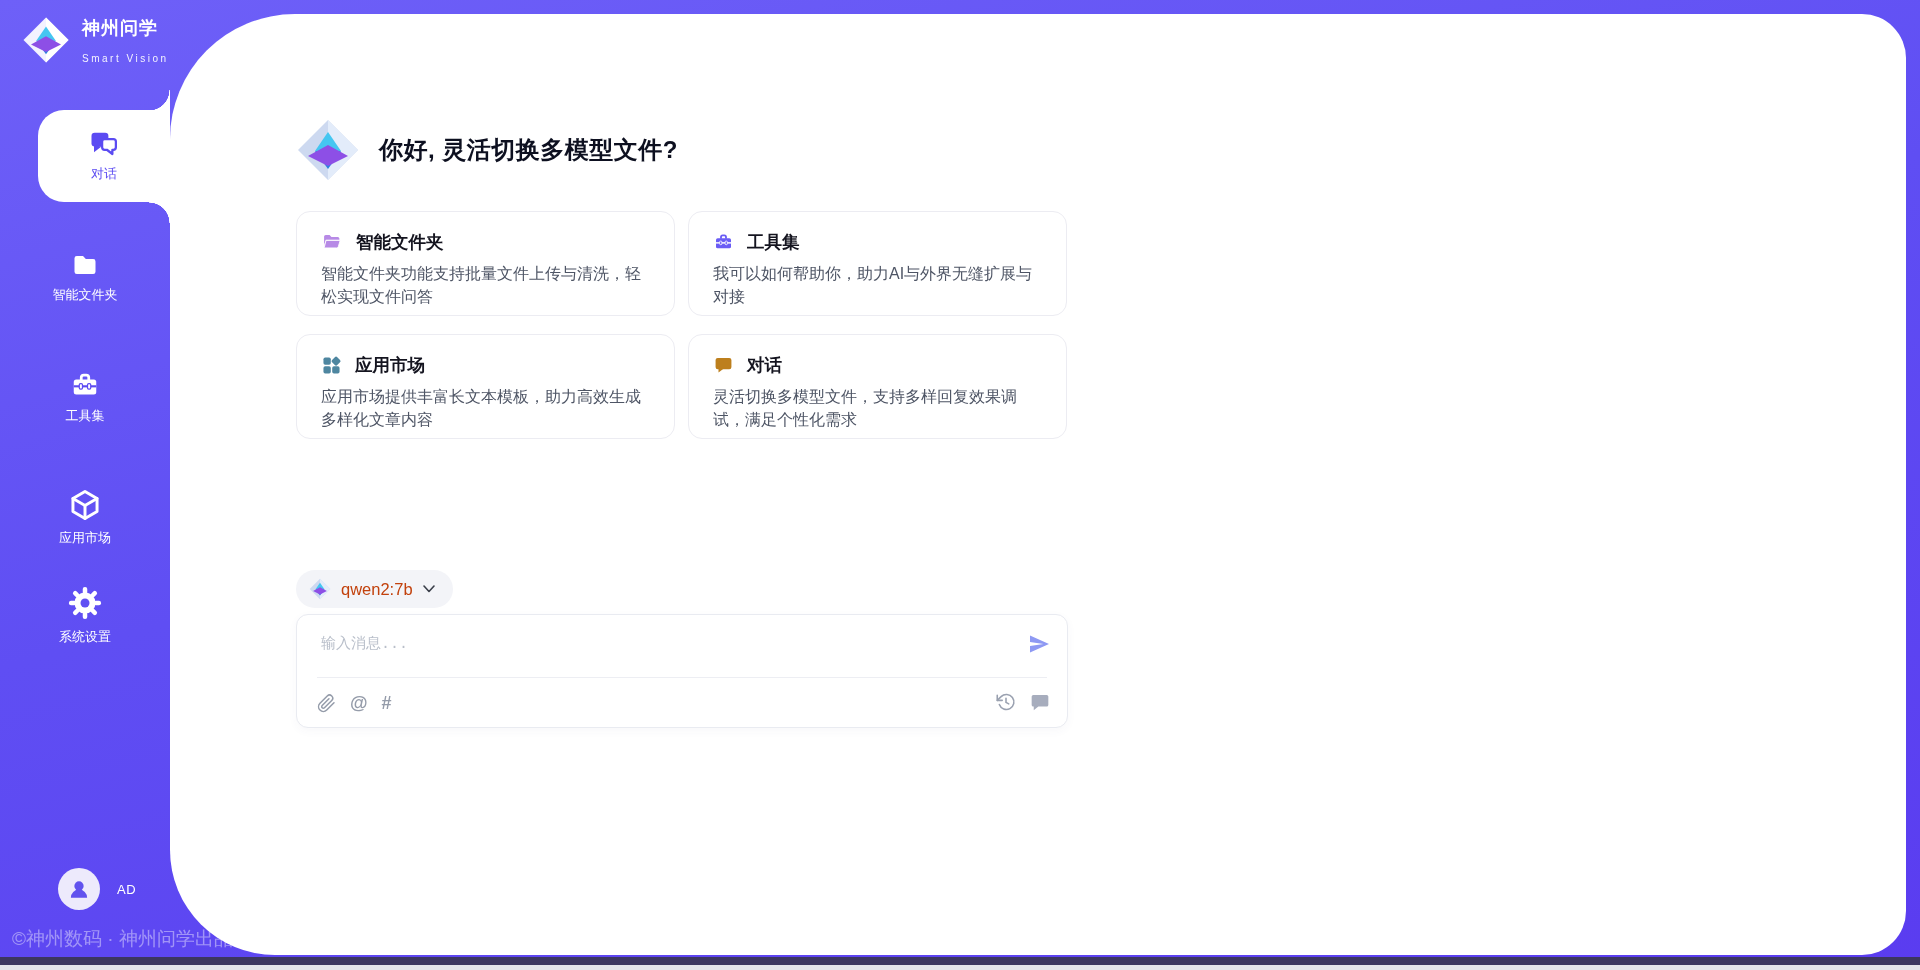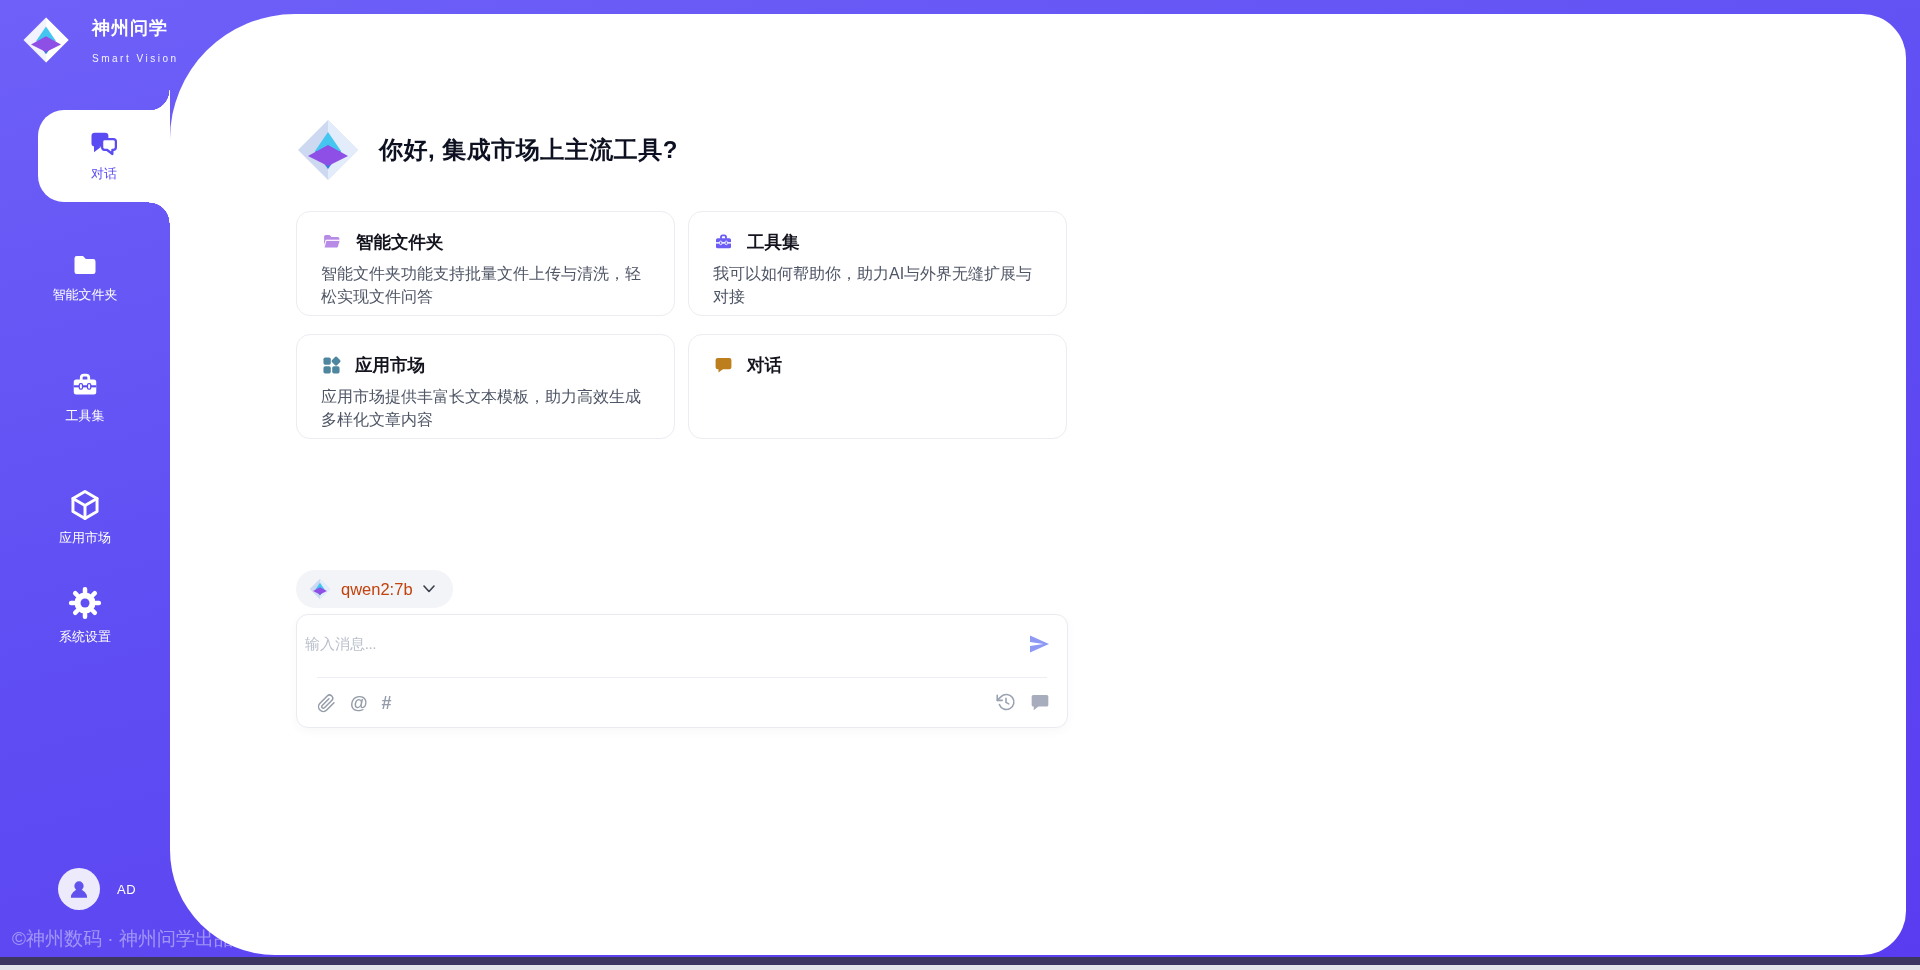--- a/index.html
+++ b/index.html
@@ -14,21 +14,21 @@
   .strip-dark  { position:absolute; left:0; bottom:5px; width:100%; height:8px; background:#3c3660; }
   .strip-light { position:absolute; left:0; bottom:0;  width:100%; height:5px; background:#e3e3ea; }
 
   
   .panel {
     position:absolute; left:170px; top:14px; width:1736px; height:941px;
     background:#fff; border-radius:125px 44px 44px 105px;
   }
 
   
-  .brand { position:absolute; left:22px; top:16px; display:flex; align-items:center; gap:22px; }
+  .brand { position:absolute; left:22px; top:16px; display:flex; align-items:center; gap:12px; }
   .brand-text { display:flex; flex-direction:column; }
   .brand-title { color:#fff; font-size:18px; font-weight:700; letter-spacing:1px; }
   .brand-sub   { color:rgba(255,255,255,.92); font-size:10px; letter-spacing:2.5px; margin-top:13px; }
 
   .active-tab {
     position:absolute; left:38px; top:110px; width:132px; height:92px;
     background:#fff; border-radius:26px 0 0 26px;
     display:flex; flex-direction:column; align-items:center; justify-content:center; gap:6px;
     cursor:pointer;
   }
@@ -76,23 +76,23 @@
     background:#f3f4f8; border-radius:19px; padding:0 18px 0 13px; cursor:pointer;
   }
   .model-label { font-size:16.5px; color:#c2410c; }
 
   .composer {
     position:absolute; left:296px; top:614px; width:772px; height:114px;
     background:#fff; border:1px solid #e9ebf1; border-radius:12px;
     box-shadow:0 3px 10px rgba(80,80,120,.04);
   }
   .composer input {
-    position:absolute; left:8px; top:14px; width:660px; height:30px;
+    position:absolute; left:24px; top:14px; width:660px; height:30px;
     border:none; outline:none; background:transparent; font-size:15px; color:#737373;
-    font-family:Liberation Serif, serif;
+    font-family:Liberation Mono, monospace;
   }
   .composer input::placeholder { color:#b9bfca; }
   .send-btn { position:absolute; right:16px; top:17px; width:24px; height:24px; cursor:pointer; }
   .composer-divider { position:absolute; left:20px; right:20px; top:62px; height:1px; background:#edeef3; }
   .tools-left  { position:absolute; left:20px; top:77px; display:flex; align-items:center; gap:14px; }
   .tools-right { position:absolute; right:17px; top:77px; display:flex; align-items:center; gap:14px; }
   .glyph { font-size:18px; font-weight:600; color:#959caa; cursor:pointer; line-height:22px; }
   .tool-icon { cursor:pointer; display:block; }
 </style>
 </head>
@@ -190,21 +190,21 @@
 <div class="side-footer">©神州数码 · 神州问学出品</div>
 
 <div class="greeting">
   <svg width="64" height="64" viewBox="0 0 64 64">
     <polygon points="32,2 62,32 32,62 2,32" fill="#cdd9f0"></polygon>
     <polygon points="32,2 62,32 32,62" fill="#e3ecfa"></polygon>
     <polygon points="32,14 45,33 19,33" fill="#45c6f1"></polygon>
     <polygon points="19,33 45,33 32,51" fill="#2f80df"></polygon>
     <polygon points="32,27 52,38 32,48 12,38" fill="#8d4fe6"></polygon>
   </svg>
-  <h1>你好, 集成市场上主流工具?</h1>
+  <h1>你好, 灵活切换多模型文件?</h1>
 </div>
 
 <div class="cards">
 
   <div class="card">
     <div class="card-head">
       <svg width="22" height="20" viewBox="0 0 24 24">
         <path d="M2.5 5.5a2 2 0 0 1 2-2h4.6l2.2 2.6h7.6a2 2 0 0 1 2 2v1.2H4.6L2.5 16z" fill="#b78ae6"></path>
         <path d="M4.8 10.1h17l-2.3 7.6a2 2 0 0 1-1.9 1.4H2.6z" fill="#b78ae6" stroke="#fff" stroke-width="1"></path>
       </svg>
@@ -241,20 +241,21 @@
   </div>
 
   <div class="card">
     <div class="card-head">
       <svg width="21" height="20" viewBox="0 0 24 24" fill="#bd7f1d">
         <rect x="2.5" y="3.5" width="19" height="13.6" rx="2.6"></rect>
         <path d="M6 16.5v4.6l6-4.6z"></path>
       </svg>
       <span class="card-title">对话</span>
     </div>
+    <div class="card-desc">灵活切换多模型文件，支持多样回复效果调试，满足个性化需求</div>
   </div>
 
 </div>
 
 <div class="model-pill">
   <svg width="22" height="22" viewBox="0 0 64 64">
     <polygon points="32,2 62,32 32,62 2,32" fill="#cdd9f0"></polygon>
     <polygon points="32,2 62,32 32,62" fill="#e3ecfa"></polygon>
     <polygon points="32,14 45,33 19,33" fill="#45c6f1"></polygon>
     <polygon points="19,33 45,33 32,51" fill="#2f80df"></polygon>

